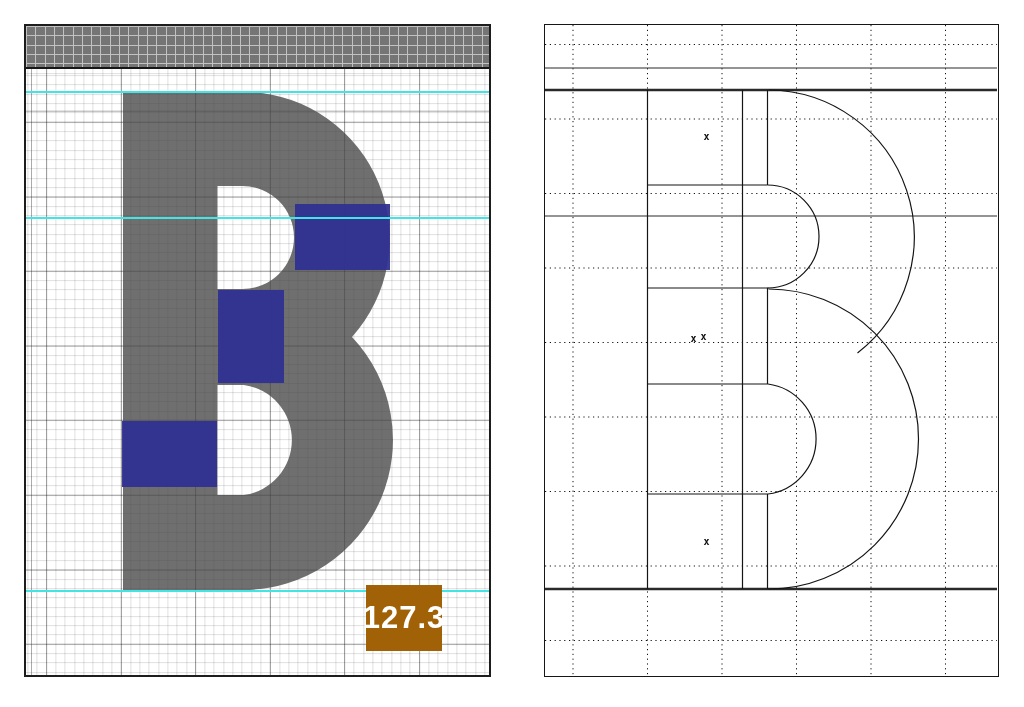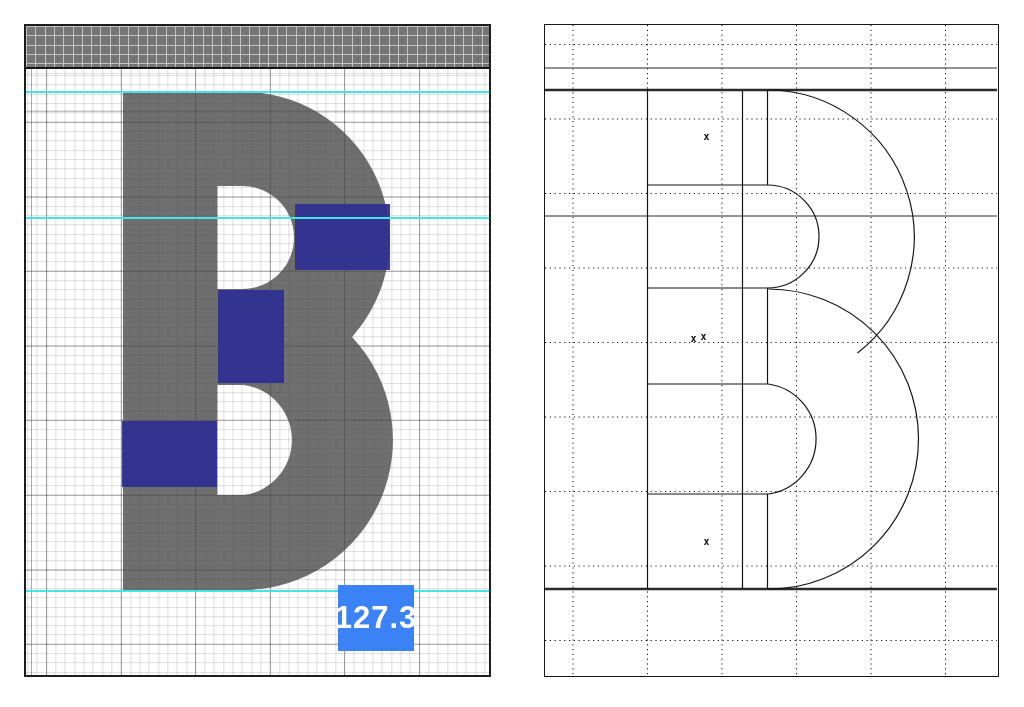--- a/index.html
+++ b/index.html
@@ -61,21 +61,21 @@
   <div id="left-grid"></div>
 
   <svg id="glyph-svg" width="463" height="649" viewBox="0 0 463 649">
     <path fill="#464646" fill-opacity="0.78" fill-rule="evenodd" d="M97,66 L225,66 A147,147 0 0 1 326,311 A150,150 0 0 1 217.8,564 L97,564 Z
              M191.5,160 L216.5,160 A51.5,51.5 0 0 1 216.5,263 L191.5,263 Z
              M191.5,359 L217.8,359 A55.5,55.5 0 0 1 217.8,469 L191.5,469 Z"></path>
   </svg>
 
   <div id="header-bar"></div>
 
-  <div id="measure-badge" style="left: 312px; top: 559px; width: 76px; height: 66px; background: #3b82f6;">127.3</div>
+  <div id="measure-badge" style="left: 340px; top: 559px; width: 76px; height: 66px; background: #a16207;">127.3</div>
 <div class="overlay" style="left: 269px; top: 178px; width: 95px; height: 66px; background: rgba(47, 49, 146, 0.94);"></div>
     <div class="overlay" style="left: 192px; top: 264px; width: 66px; height: 93px; background: rgba(47, 49, 146, 0.94);"></div>
     <div class="overlay" style="left: 96px; top: 395px; width: 95px; height: 66px; background: rgba(47, 49, 146, 0.94);"></div>
     <div class="guide" style="top: 65px; background: rgb(66, 228, 230);"></div>
     <div class="guide" style="top: 190.5px; background: rgb(66, 228, 230);"></div>
     <div class="guide" style="top: 564px; background: rgb(66, 228, 230);"></div>
   </div>
 
 <div id="right-panel" class="panel">
   <svg id="outline-svg" width="452" height="650" viewBox="0 0 452 650">

